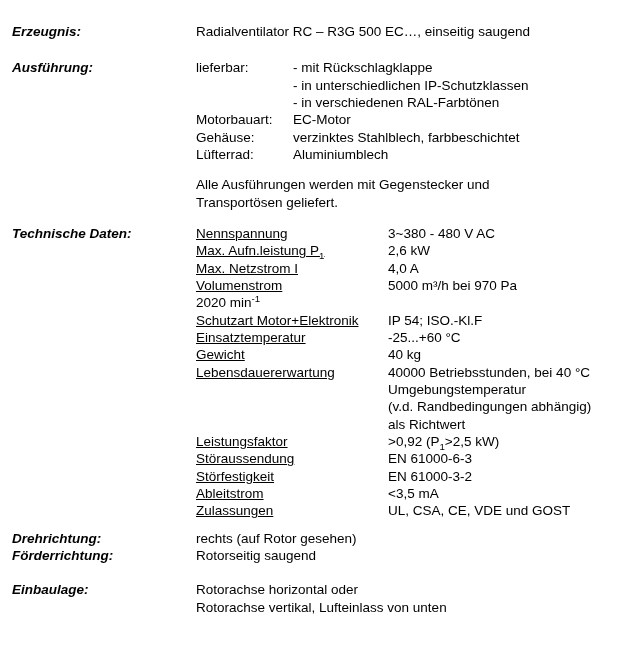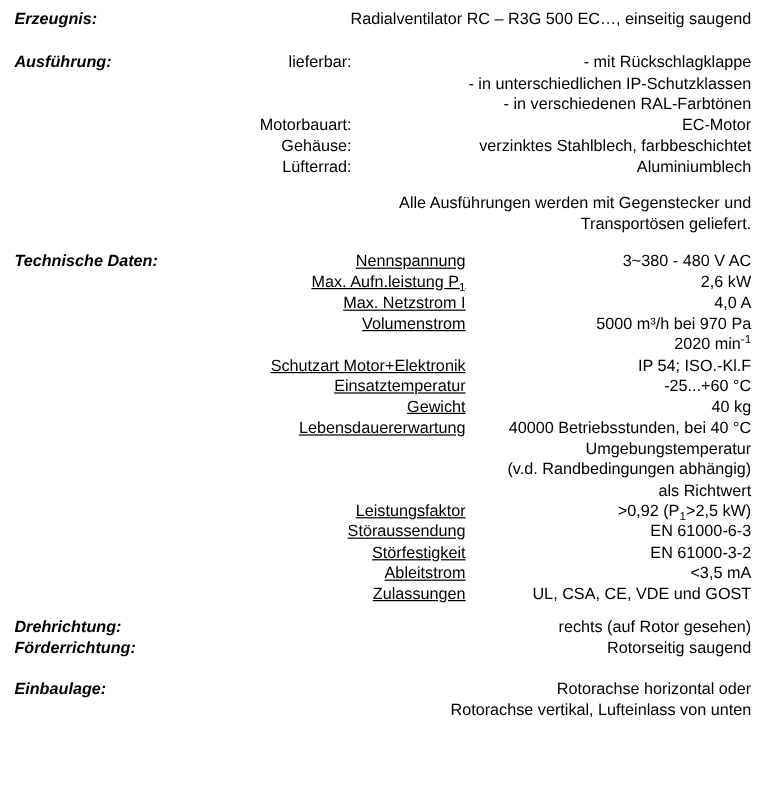--- a/index.html
+++ b/index.html
@@ -13,30 +13,30 @@
     font-family: "Liberation Sans", "DejaVu Sans", sans-serif;
     font-size: 13.5px;
     line-height: 17.33px;
     color: #000000;
     overflow: hidden;
   }
   .page {
     box-sizing: border-box;
     width: 636px;
     height: 655px;
-    padding: 7px 10px 0 12px;
+    padding: 23px 10px 0 12px;
   }
   .row { display: flex; align-items: flex-start; }
   .label {
     flex: 0 0 184px;
     width: 184px;
     font-weight: bold;
     font-style: italic;
   }
-  .content { flex: 1 1 auto; min-width: 0; text-align: right; }
+  .content { flex: 1 1 auto; min-width: 0; }
 
   
   .subrow { display: flex; align-items: flex-start; }
   .subkey { flex: 0 0 97px; width: 97px; }
   .subval { flex: 1 1 auto; }
   .block-gap-16 { }
   .block-gap-13 { margin-top: 13px; }
 
   
   .trow { display: flex; align-items: flex-start; }

